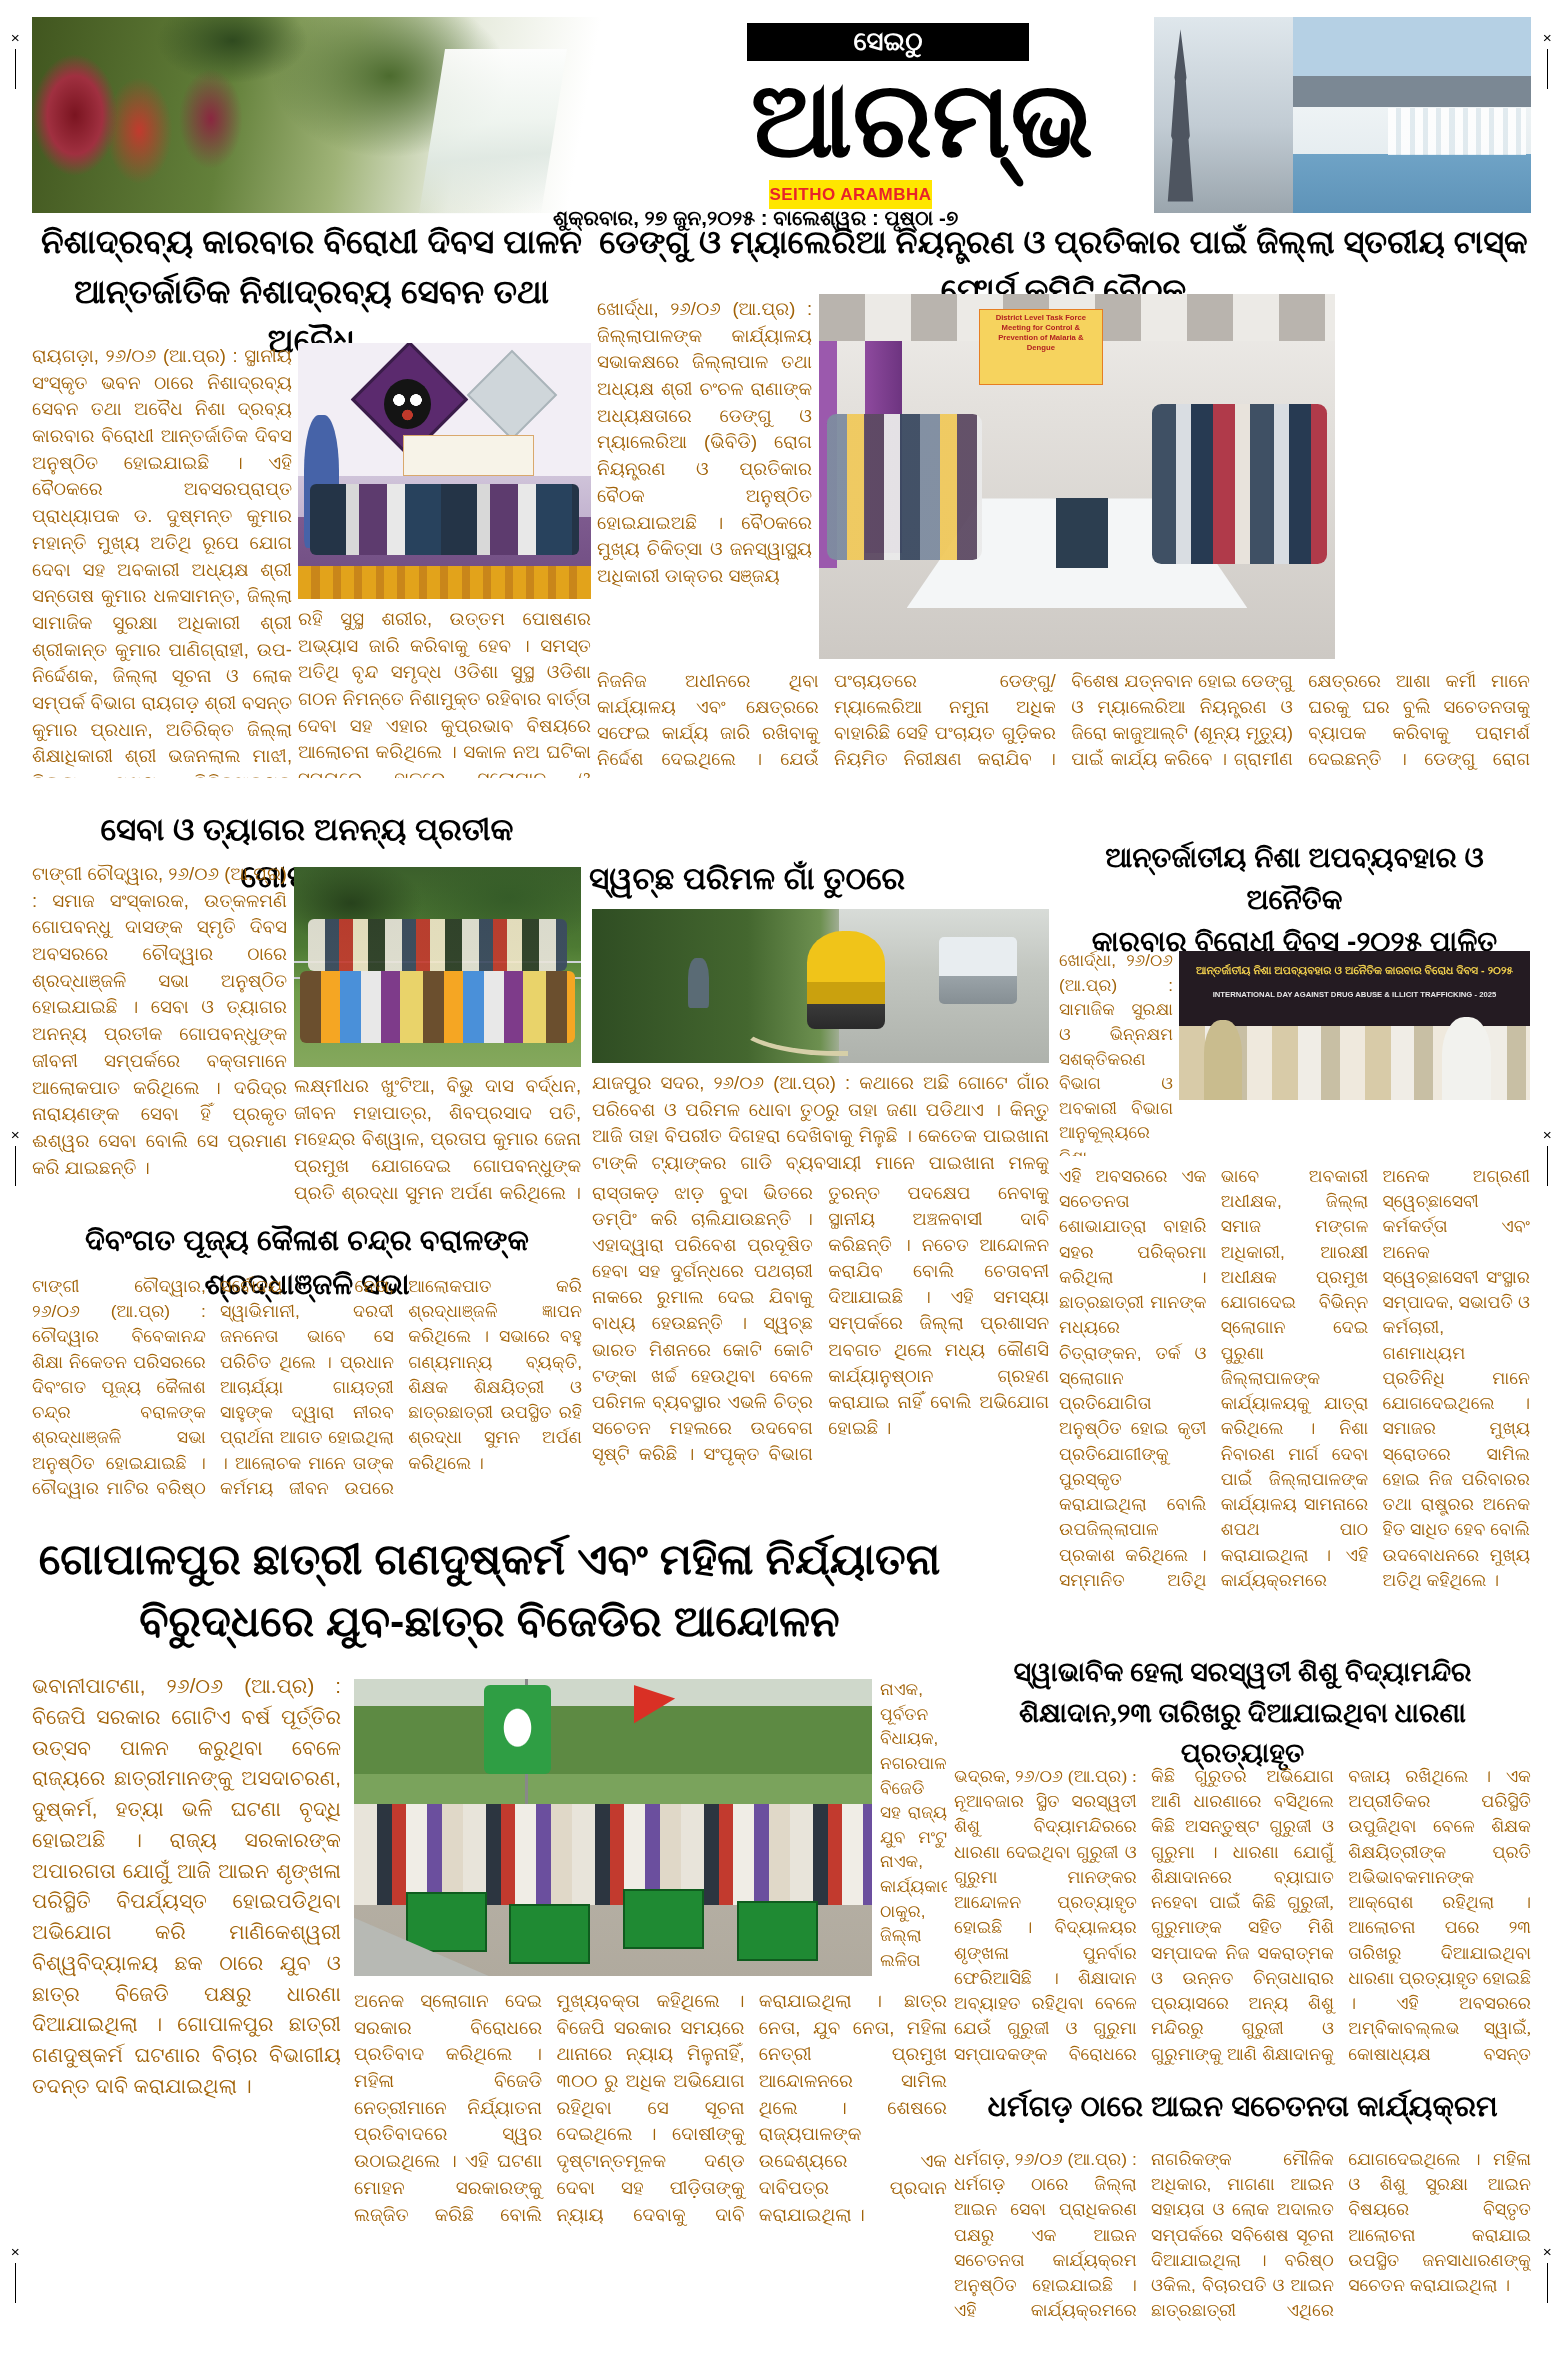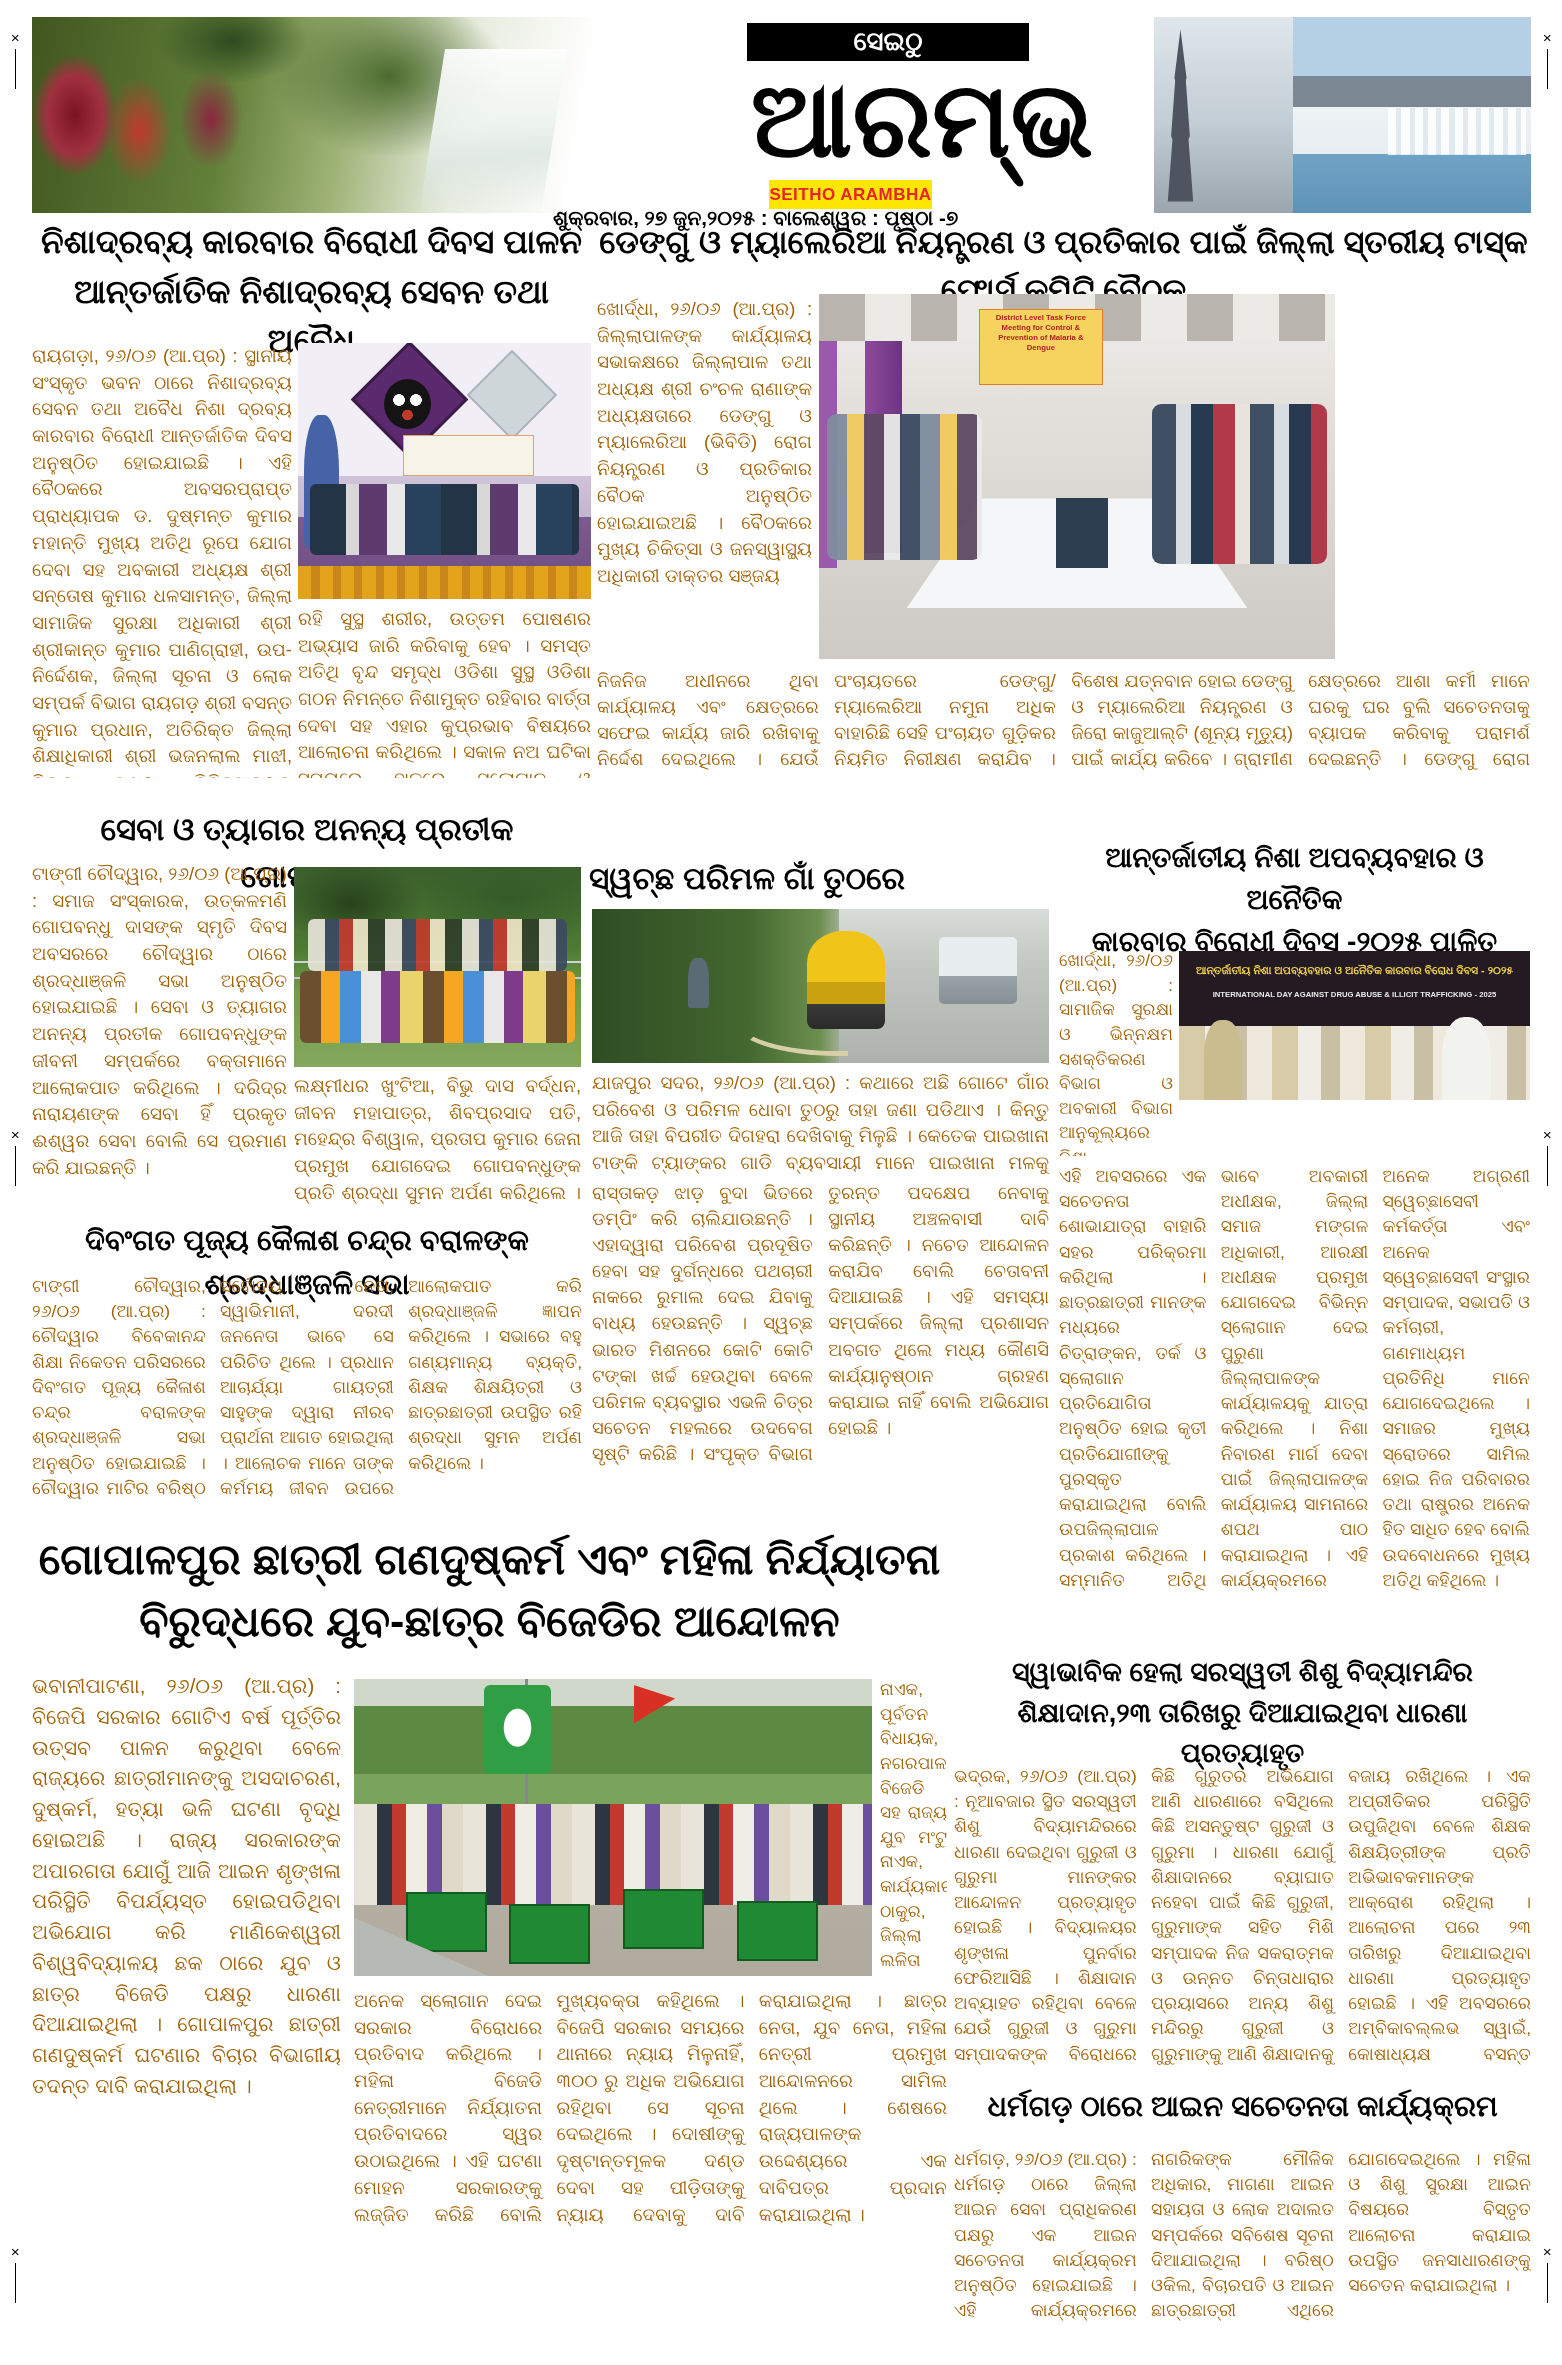--- a/index.html
+++ b/index.html
@@ -155,21 +155,21 @@
   #a7-photo .pl{position:absolute;width:77px;height:56px;background:#1f8a33;border:2px solid #0f5c1e;}
   #a7-photo .pl.p1{left:10%;bottom:8%;}
   #a7-photo .pl.p2{left:30%;bottom:4%;}
   #a7-photo .pl.p3{left:52%;bottom:9%;}
   #a7-photo .pl.p4{left:74%;bottom:5%;}
   #a7-photo .road{position:absolute;left:0;bottom:0;width:26%;height:28%;background:#b7b9b4;
     clip-path:polygon(0 30%,100% 100%,0 100%);}
   #a7-colR{left:848px;top:154px;width:67px;height:299px;font-size:17px;}
   #a7-colB{left:322px;top:464px;width:593px;height:347px;font-size:18.4px;}
   
-  #a8{left:954px;top:1648px;width:577px;height:423px;}
+  #a8{left:954px;top:1648px;width:577px;height:423px;font-family:Liberation Serif, serif;}
   #a8 .hl{left:0;top:4.1px;width:577px;font-size:27px;}
   #a8-cols{left:0;top:116px;width:577px;height:307px;font-size:17.4px;}
   
   #a9{left:954px;top:2081px;width:577px;height:255px;}
   #a9 .hl{left:0;top:4.1px;width:577px;font-size:29px;}
   #a9-cols{left:0;top:66px;width:577px;height:190px;font-size:17.4px;}
 </style>
 </head>
 <body>
 

